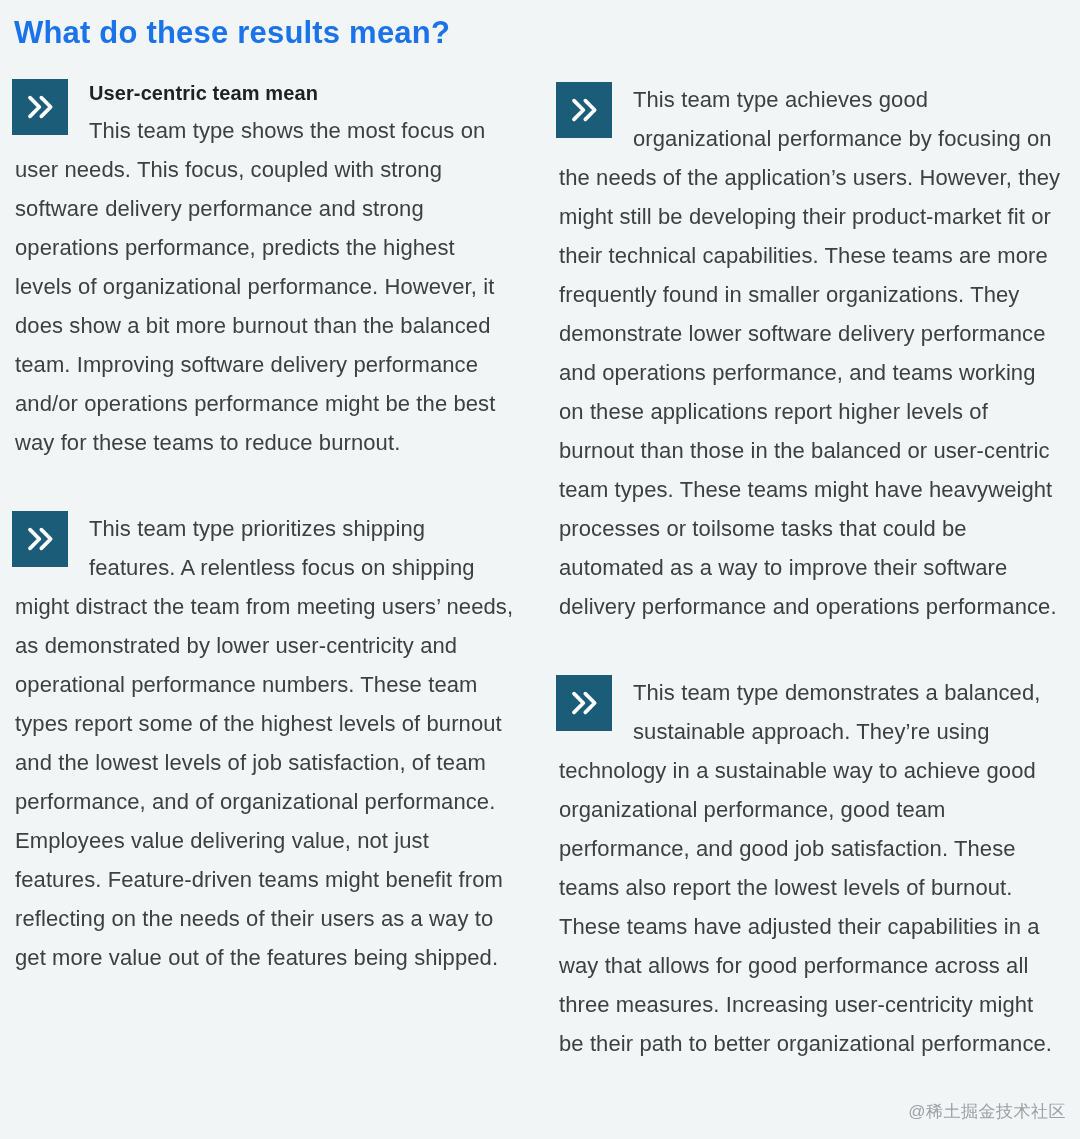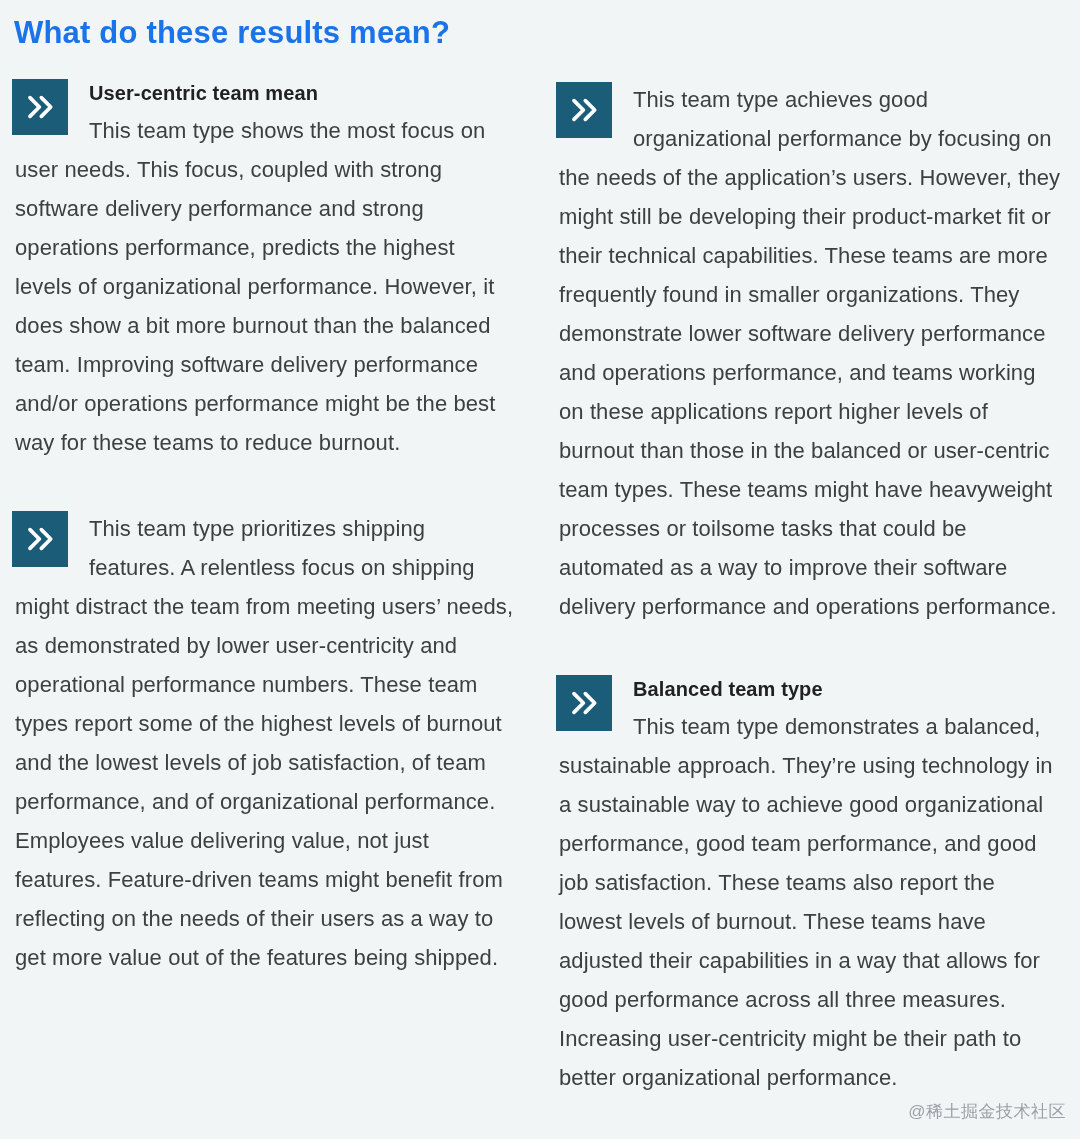--- a/index.html
+++ b/index.html
@@ -127,21 +127,20 @@
         <p class="section-body">This team type achieves good organizational performance by focusing on the needs of the application’s users. However, they might still be developing their product-market fit or their technical capabilities. These teams are more frequently found in smaller organizations. They demonstrate lower software delivery performance and operations performance, and teams working on these applications report higher levels of burnout than those in the balanced or user-centric team types. These teams might have heavyweight processes or toilsome tasks that could be automated as a way to improve their software delivery performance and operations performance.</p>
       </div>
 
       <div class="section">
         <div class="icon-box">
           <svg viewBox="0 0 24 24" width="32" height="32" aria-hidden="true">
             <path d="M4.5 5 L11.5 12 L4.5 19" fill="none" stroke="#ffffff" stroke-width="2.8" stroke-linecap="round" stroke-linejoin="round"></path>
             <path d="M13 5 L20 12 L13 19" fill="none" stroke="#ffffff" stroke-width="2.8" stroke-linecap="round" stroke-linejoin="round"></path>
           </svg>
         </div>
-        <h2 class="section-title">Balanced team type</h2>
         <p class="section-body">This team type demonstrates a balanced, sustainable approach. They’re using technology in a sustainable way to achieve good organizational performance, good team performance, and good job satisfaction. These teams also report the lowest levels of burnout. These teams have adjusted their capabilities in a way that allows for good performance across all three measures. Increasing user-centricity might be their path to better organizational performance.</p>
       </div>
 
     </div>
 
   </div>
 
   <div class="watermark">@稀土掘金技术社区</div>
 
 </div>

